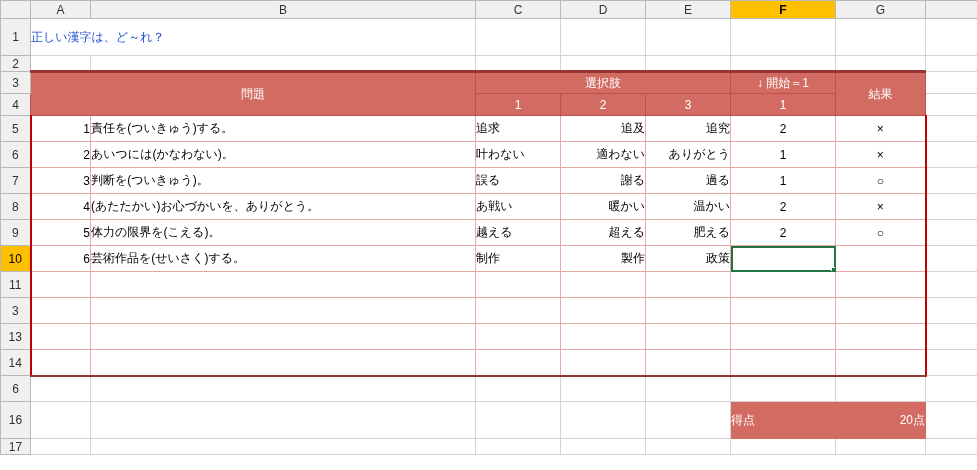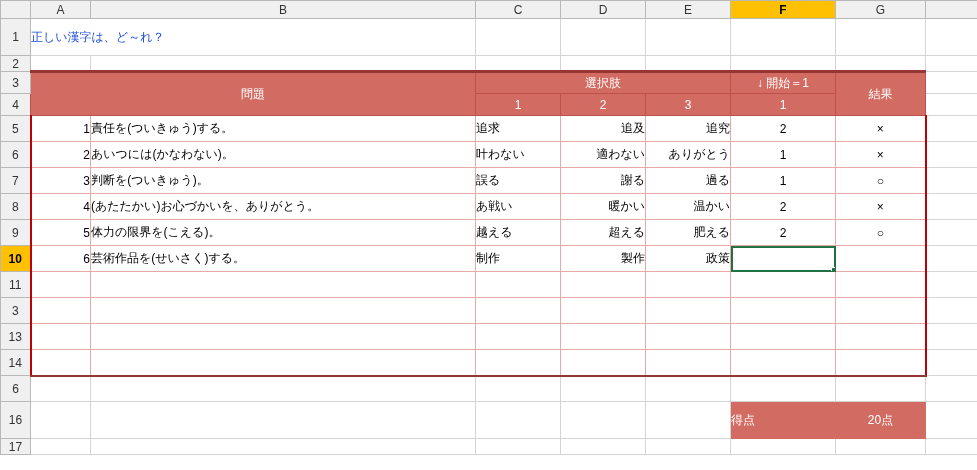--- a/index.html
+++ b/index.html
@@ -57,21 +57,21 @@
     background: #f0f0f0;
     color: #333333;
     text-align: center;
     font-size: 11px;
     border: 1px solid #b8b8b8 !important;
     width: 30px;
   }
   .rowhead.sel {
     background: #ffc000;
     color: #000000;
-    font-weight: bold;
+    font-weight: normal;
   }
   
   col.c-h { width: 30px; }
   col.c-a { width: 60px; }
   col.c-b { width: 385px; }
   col.c-c { width: 85px; }
   col.c-d { width: 85px; }
   col.c-e { width: 85px; }
   col.c-f { width: 105px; }
   col.c-g { width: 90px; }
@@ -149,21 +149,21 @@
   .score-label, .score-value {
     background: #d26b62;
     color: #ffffff;
     font-weight: bold;
     font-size: 20px;
     text-align: center;
     vertical-align: middle;
     border: 1px solid #d26b62 !important;
   }
   .score-label { text-align: left; padding-left: 10px; font-family: Liberation Serif, serif; }
-  .score-value { padding-right: 14px; }
+  .score-value { text-align: right; padding-right: 14px; }
   .blank { background: #ffffff; }
 </style>
 </head>
 <body>
 
 <div class="sheet">
 <table class="grid">
   <colgroup>
     <col class="c-h">
         <col class="c-a">

